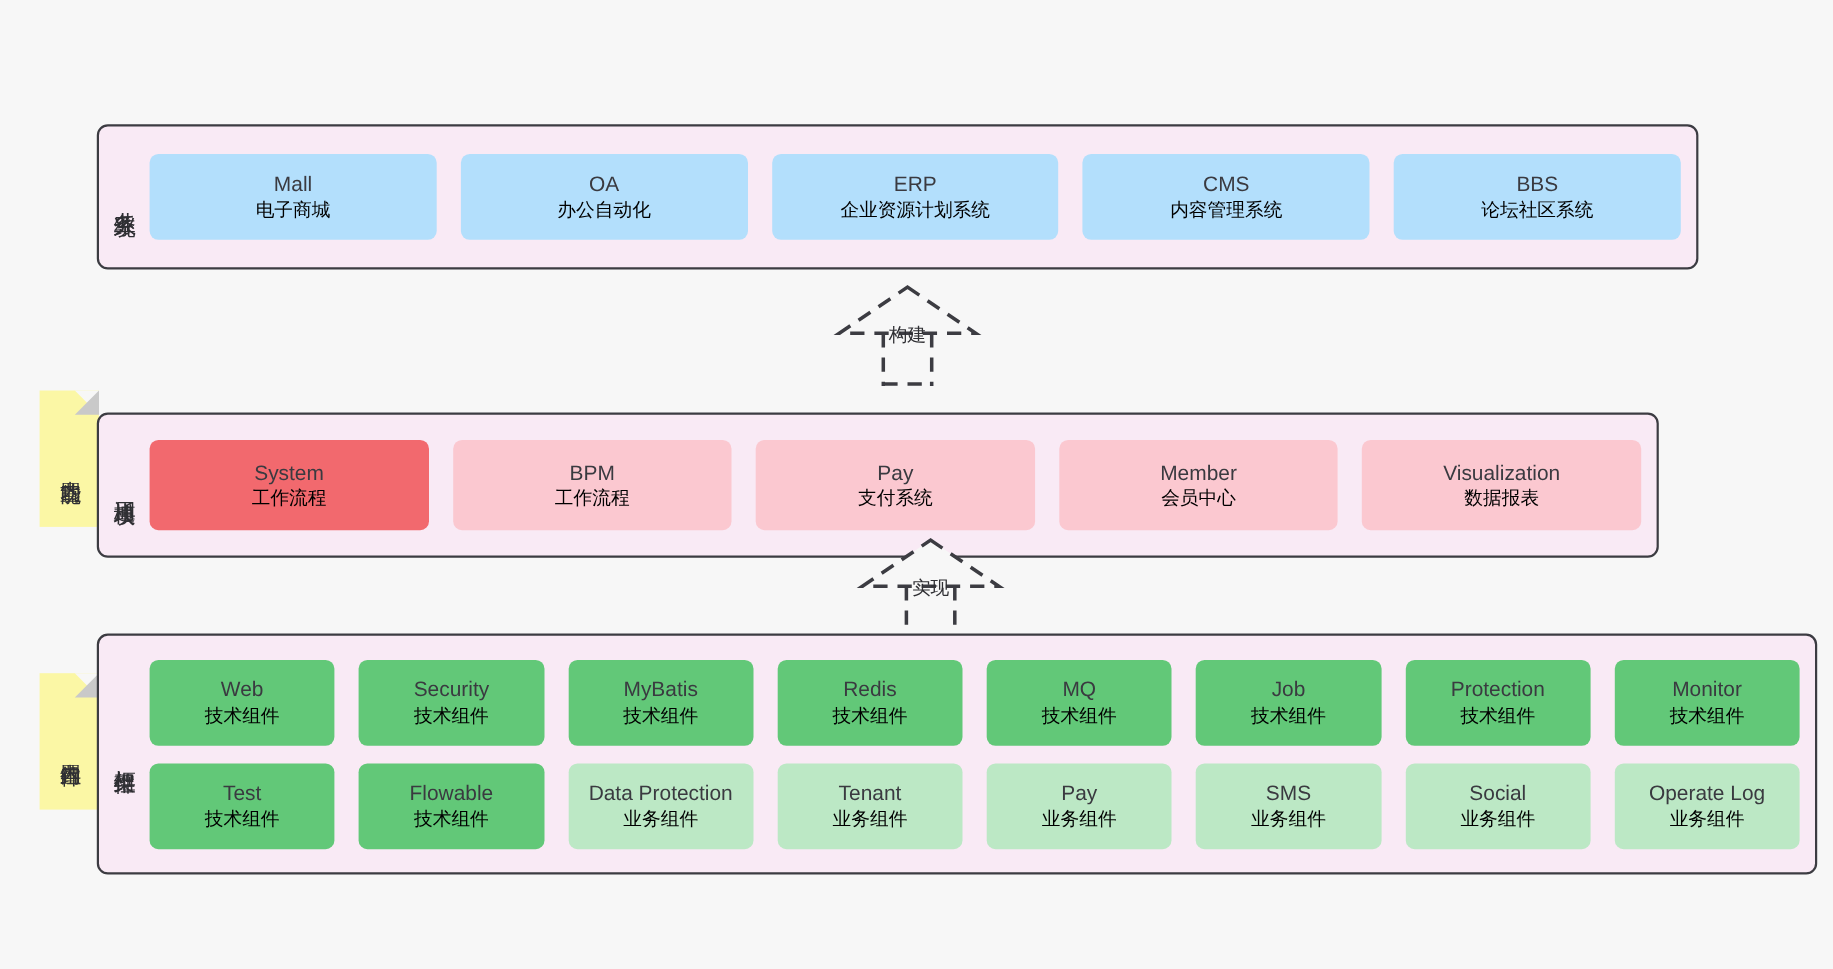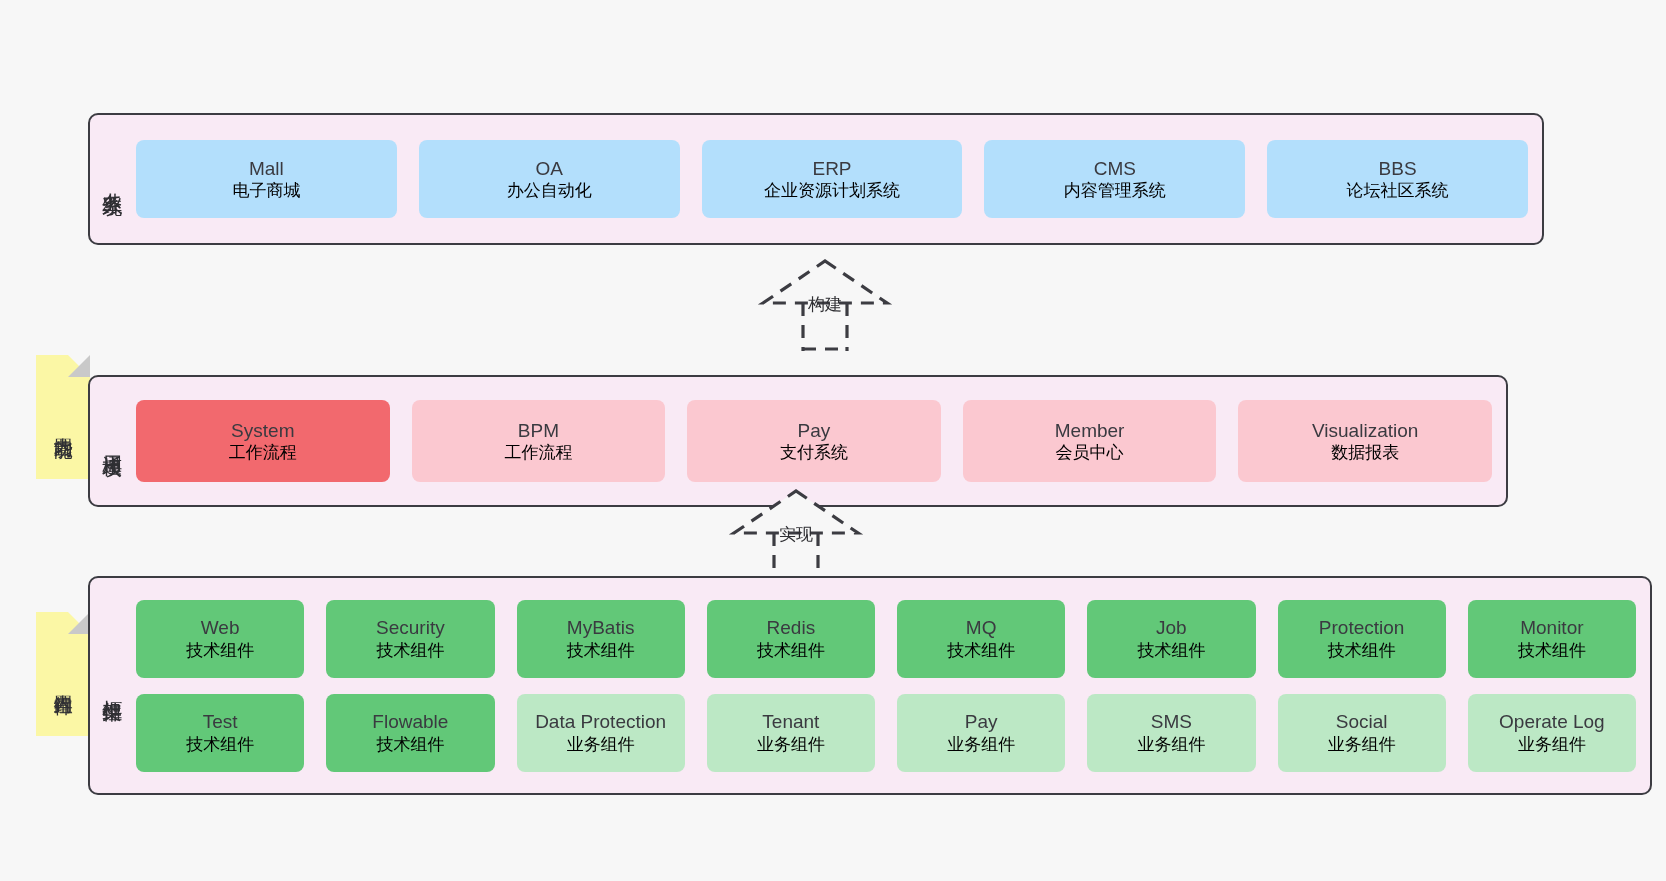--- a/index.html
+++ b/index.html
@@ -159,21 +159,21 @@
     top: 38px;
     transform: translateX(-50%);
     font-size: 17px;
     color: #2f2f33;
     background: transparent;
     padding: 0 3px;
     user-select: none;
     white-space: nowrap;
   }
   .arrow-build   { left: 735px; top: 255px; }
-  .arrow-implement { left: 706px; top: 485px; }
+  .arrow-implement { left: 756px; top: 485px; }
 </style>
 </head>
 <body>
 
 <div id="canvas">
 
   <div class="layer layer-business">
     <div class="layer-title">业务系统</div>
     <div class="layer-body">
       <div class="row">

